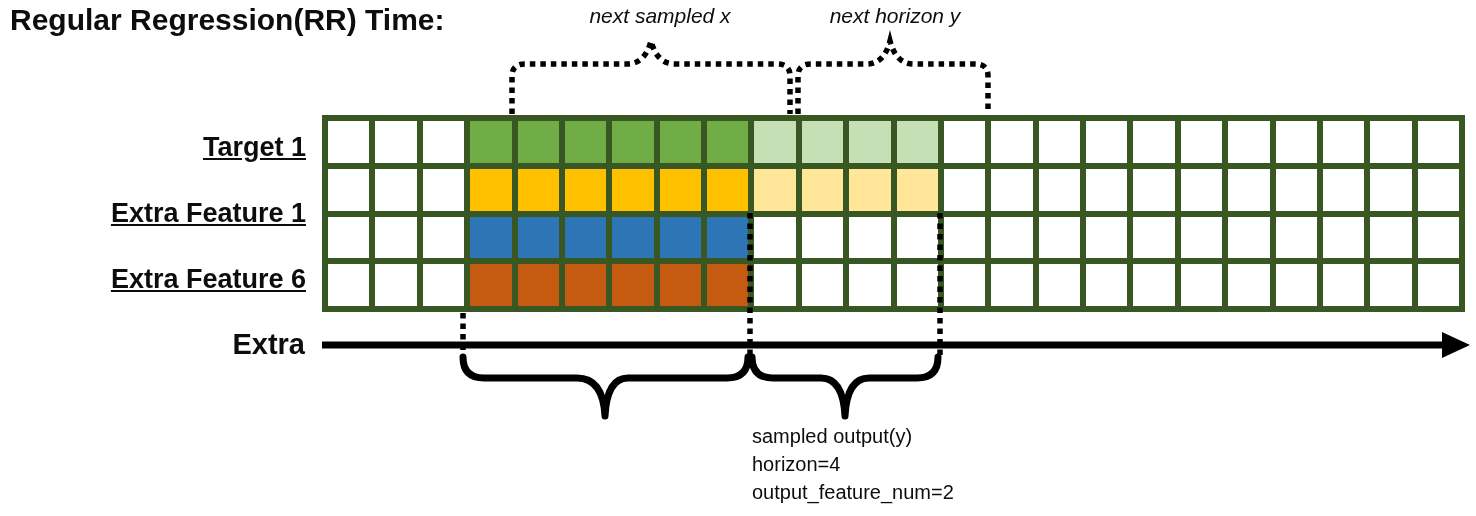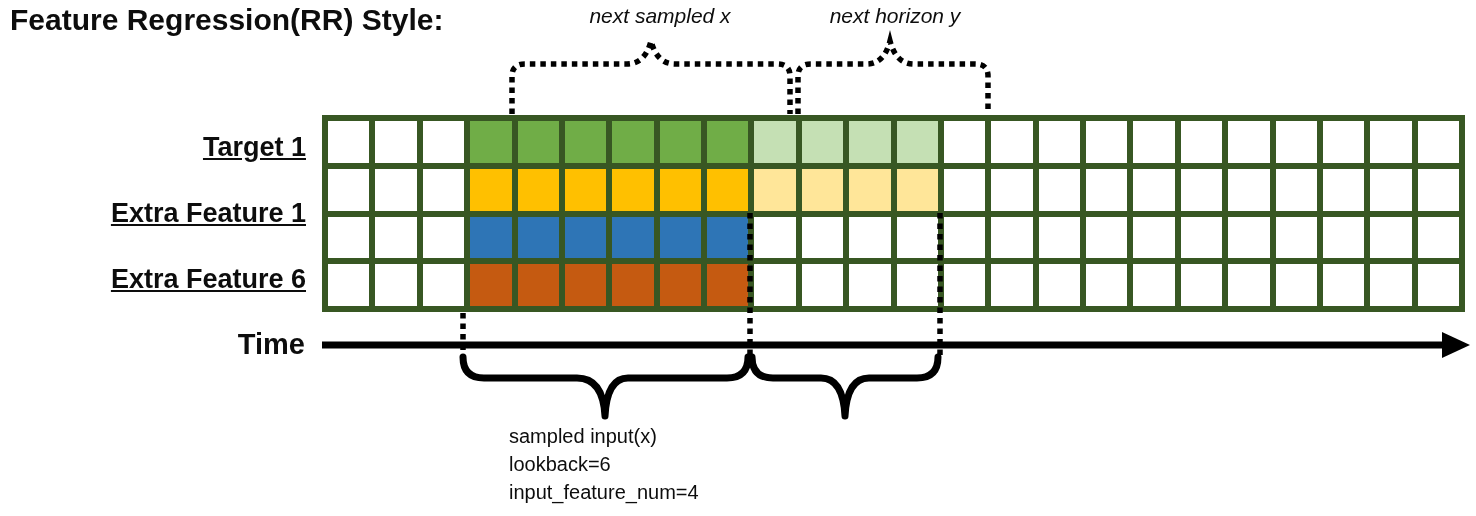--- a/index.html
+++ b/index.html
@@ -42,21 +42,21 @@
     font-weight:500;white-space:nowrap;
   }
   #input-annot{left:509px;}
   #output-annot{left:752px;}
 </style>
 </head>
 <body>
 
 <div id="stage">
 
-  <div class="title">Feature Regression(RR) Style:</div>
+  <div class="title">Regular Regression(RR) Time:</div>
 
   <div id="next-x-label" class="next-label">next sampled x</div>
   <div id="next-y-label" class="next-label">next horizon y</div>
 
   <div class="row-labels">
     <div class="row-label">Target 1</div>
     <div class="row-label">Extra Feature 1</div>
     <div class="row-label">Extra Feature 6</div>
   </div>
 
@@ -152,40 +152,40 @@
       <div class="cell" style="background: rgb(255, 255, 255);"></div>
       <div class="cell" style="background: rgb(255, 255, 255);"></div>
       <div class="cell" style="background: rgb(255, 255, 255);"></div>
       <div class="cell" style="background: rgb(255, 255, 255);"></div>
       <div class="cell" style="background: rgb(255, 255, 255);"></div>
       <div class="cell" style="background: rgb(255, 255, 255);"></div>
       <div class="cell" style="background: rgb(255, 255, 255);"></div>
       <div class="cell" style="background: rgb(255, 255, 255);"></div>
     </div>
 
-  <div class="time-label">Time</div>
+  <div class="time-label">Extra</div>
 
   <svg class="overlay" width="1476" height="516" viewBox="0 0 1476 516">
 
     <path d="M512,114 V76 Q512,64 525,64 H627 Q645,64 651,41 Q657,64 675,64 H777 Q790,64 790,76 V114" fill="none" stroke="#000" stroke-width="5.5" stroke-dasharray="5.5 5"></path>
 
     <path d="M798,114 V76 Q798,64 811,64 H867 Q884,64 890,41 Q896,64 914,64 H975 Q988,64 988,76 V114" fill="none" stroke="#000" stroke-width="5.5" stroke-dasharray="5.5 5"></path>
 
     <path d="M463,313 V360" fill="none" stroke="#000" stroke-width="5.5" stroke-dasharray="5.5 5"></path>
     <path d="M750,213 V360" fill="none" stroke="#000" stroke-width="5.5" stroke-dasharray="5.5 5"></path>
     <path d="M940,213 V360" fill="none" stroke="#000" stroke-width="5.5" stroke-dasharray="5.5 5"></path>
 
     <line x1="322" y1="345" x2="1446" y2="345" stroke="#000" stroke-width="7"></line>
     <polygon points="1442,332 1470,345 1442,358" fill="#000"></polygon>
 
     <path d="M463,357 Q463,378 484,378 H577 Q603,378 605,416 Q607,378 628,378 H727 Q748,378 748,357" fill="none" stroke="#000" stroke-width="7" stroke-linecap="round" stroke-linejoin="round"></path>
 
     <path d="M752,357 Q752,378 773,378 H821 Q843,378 845,416 Q847,378 869,378 H917 Q938,378 938,357" fill="none" stroke="#000" stroke-width="7" stroke-linecap="round" stroke-linejoin="round"></path>
   </svg>
 
-  <div id="input-annot" class="annot">
-    <div>sampled input(x)</div>
-    <div>lookback=6</div>
-    <div>input_feature_num=4</div>
+
+  <div id="output-annot" class="annot">
+    <div>sampled output(y)</div>
+    <div>horizon=4</div>
+    <div>output_feature_num=2</div>
   </div>
-
 
 </div>
 
 </body></html>

